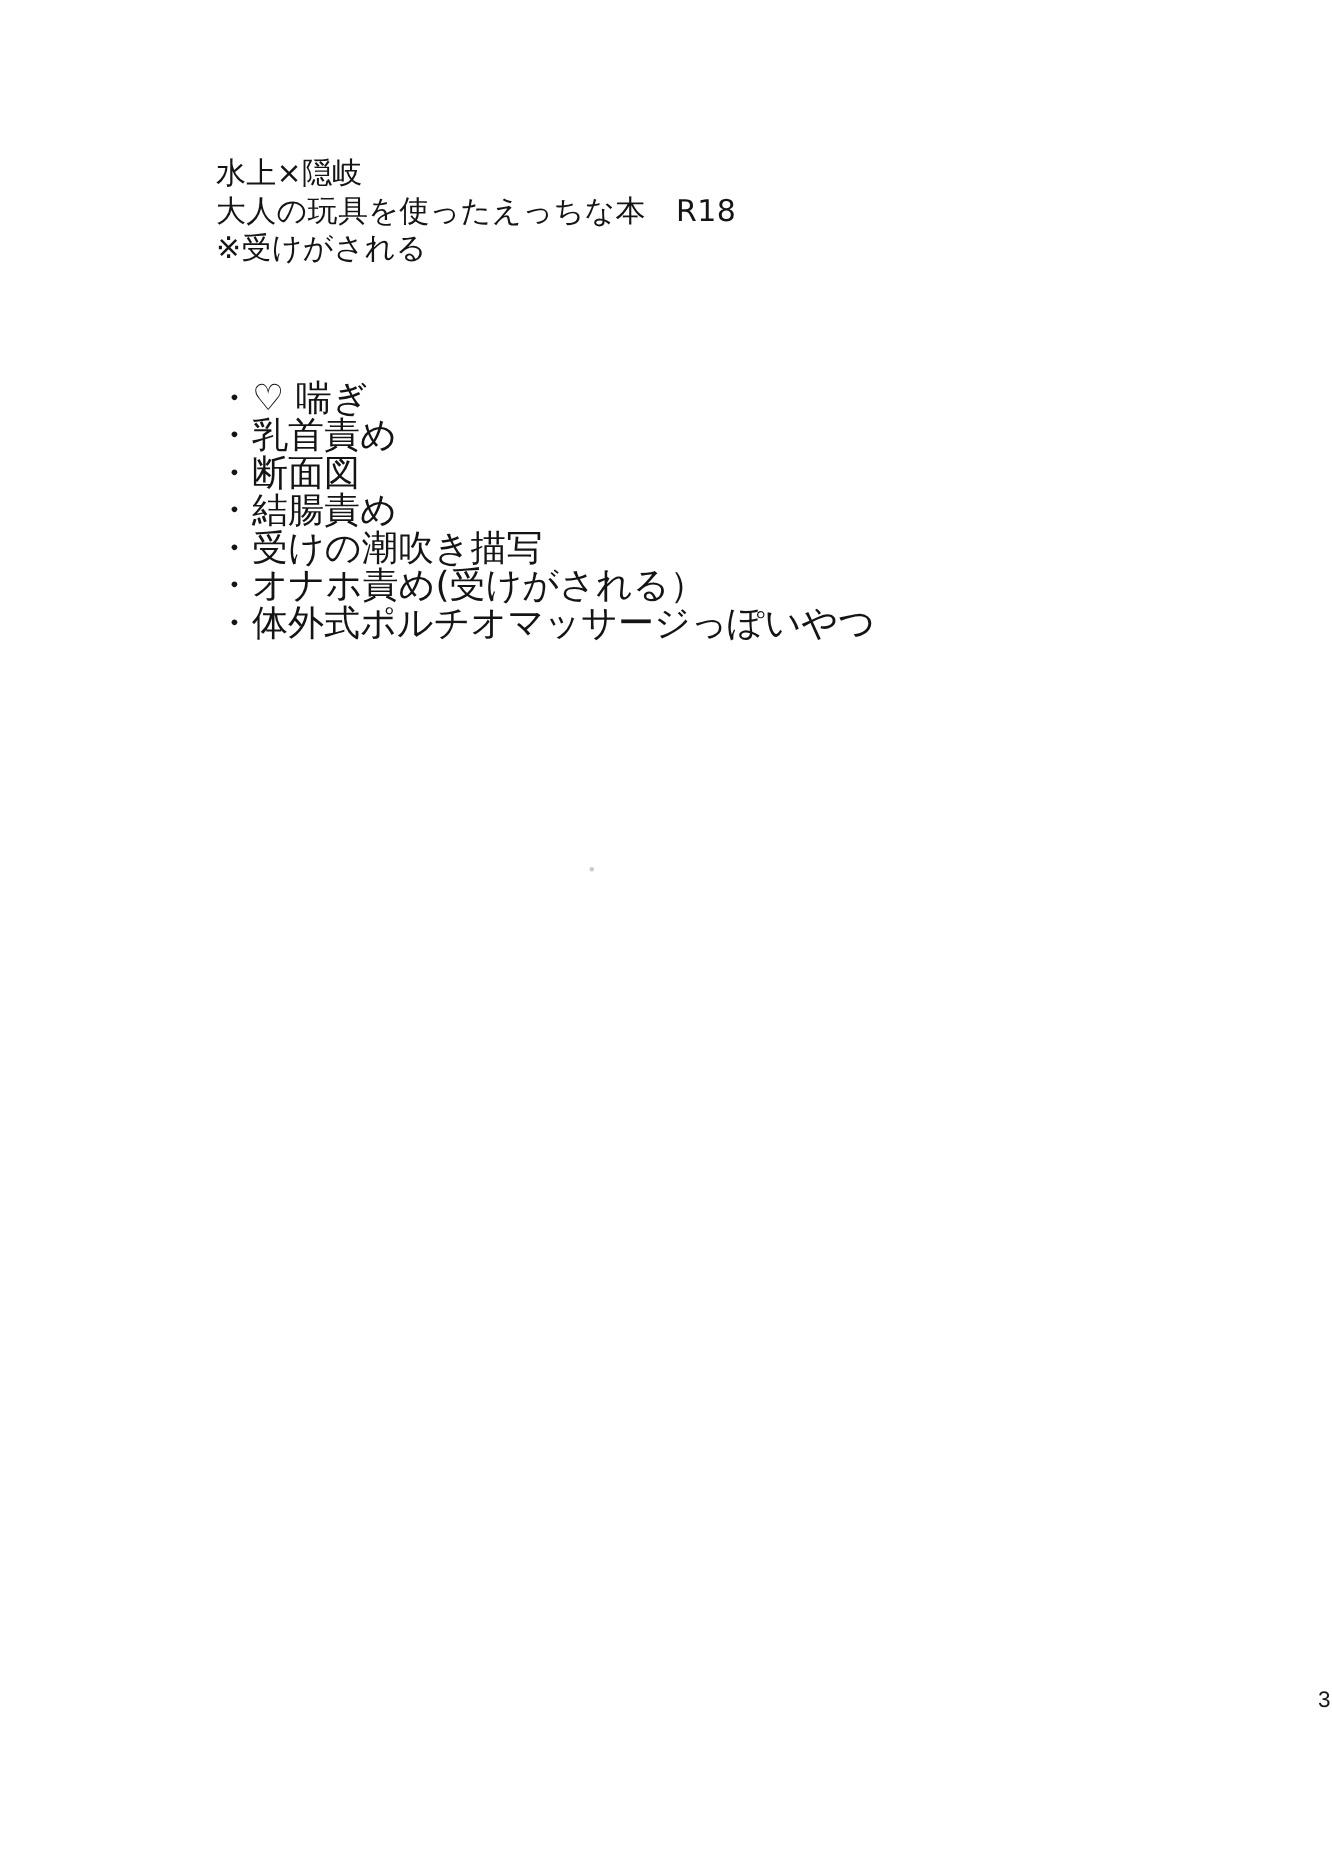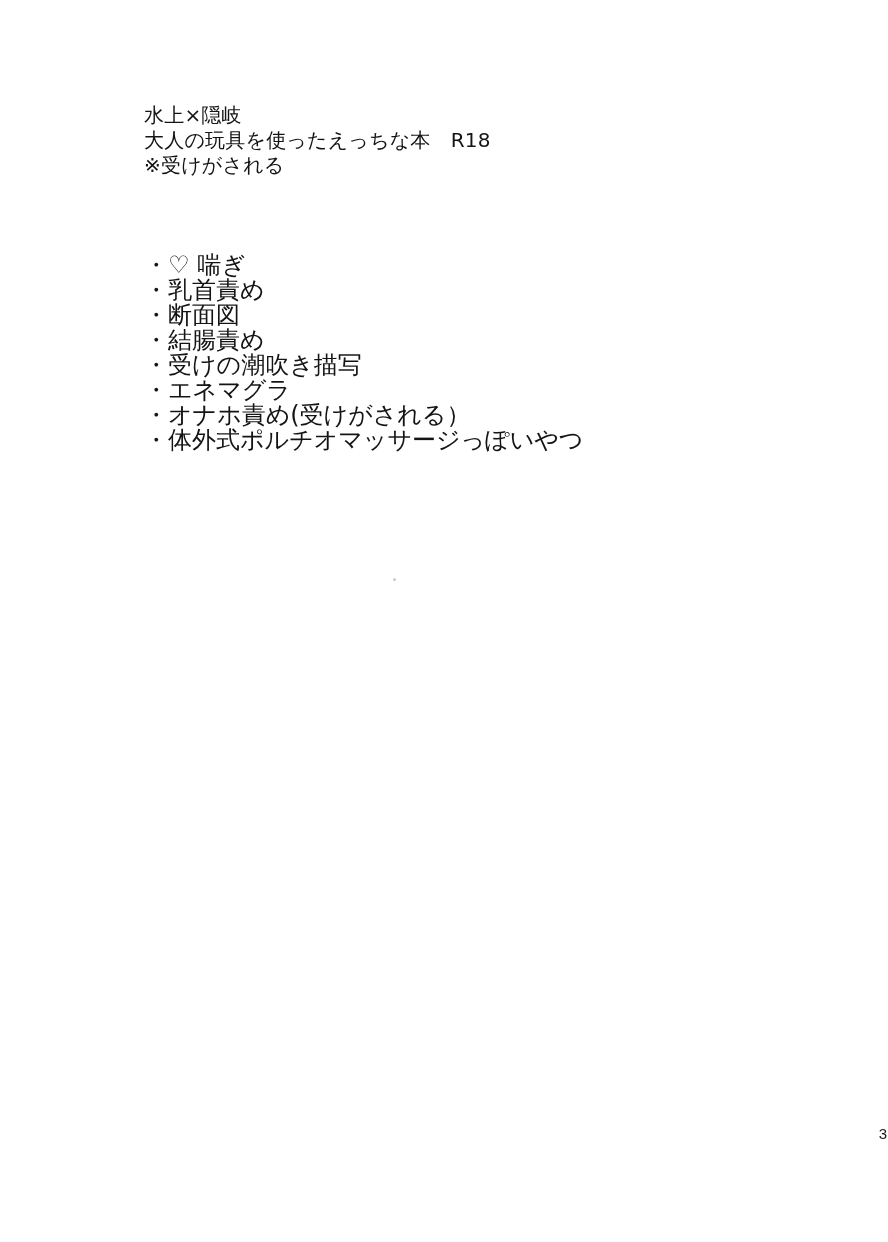--- a/index.html
+++ b/index.html
@@ -77,21 +77,20 @@
     <div class="line">大人の玩具を使ったえっちな本　R18</div>
     <div class="line">※受けがされる</div>
   </div>
 
   <div class="block-warning">
     <div class="bullet">・♡ 喘ぎ</div>
     <div class="bullet">・乳首責め</div>
     <div class="bullet">・断面図</div>
     <div class="bullet">・結腸責め</div>
     <div class="bullet">・受けの潮吹き描写</div>
-    <div class="bullet">・エネマグラ</div>
     <div class="bullet">・オナホ責め(受けがされる）</div>
     <div class="bullet">・体外式ポルチオマッサージっぽいやつ</div>
   </div>
 
   <div class="dot-mark"></div>
 
   <div class="page-number">3</div>
 
 </div>
 

